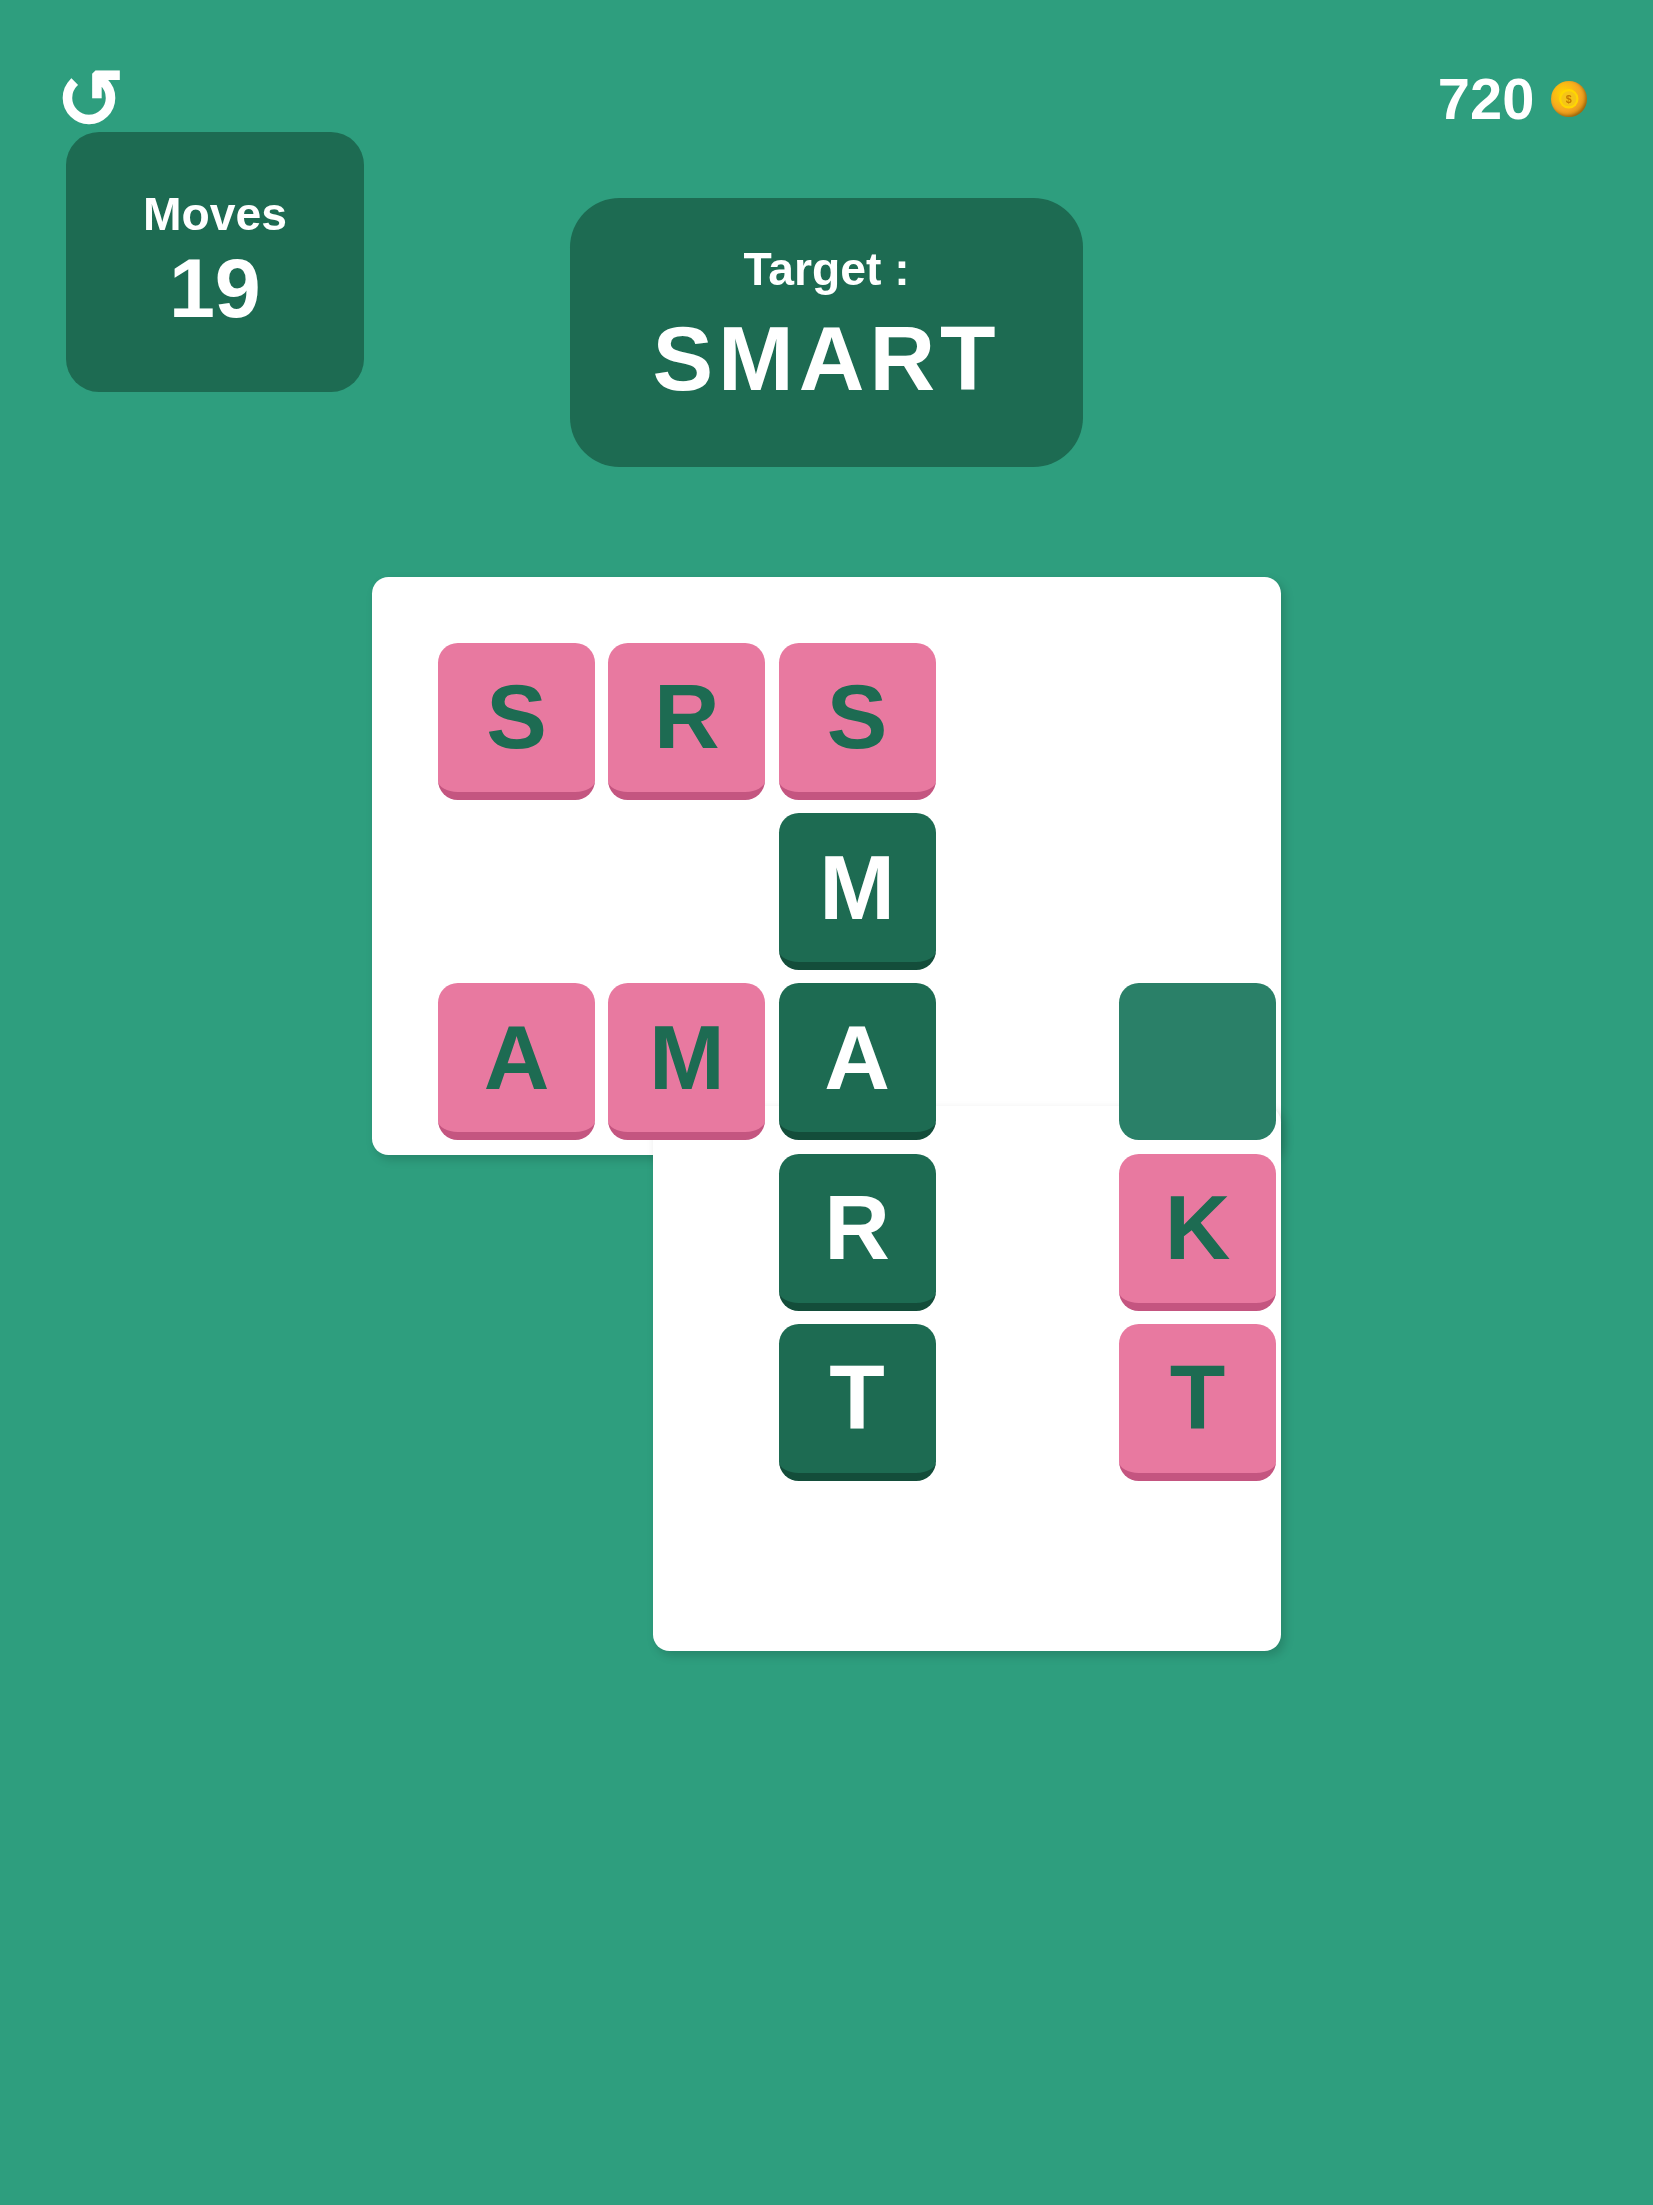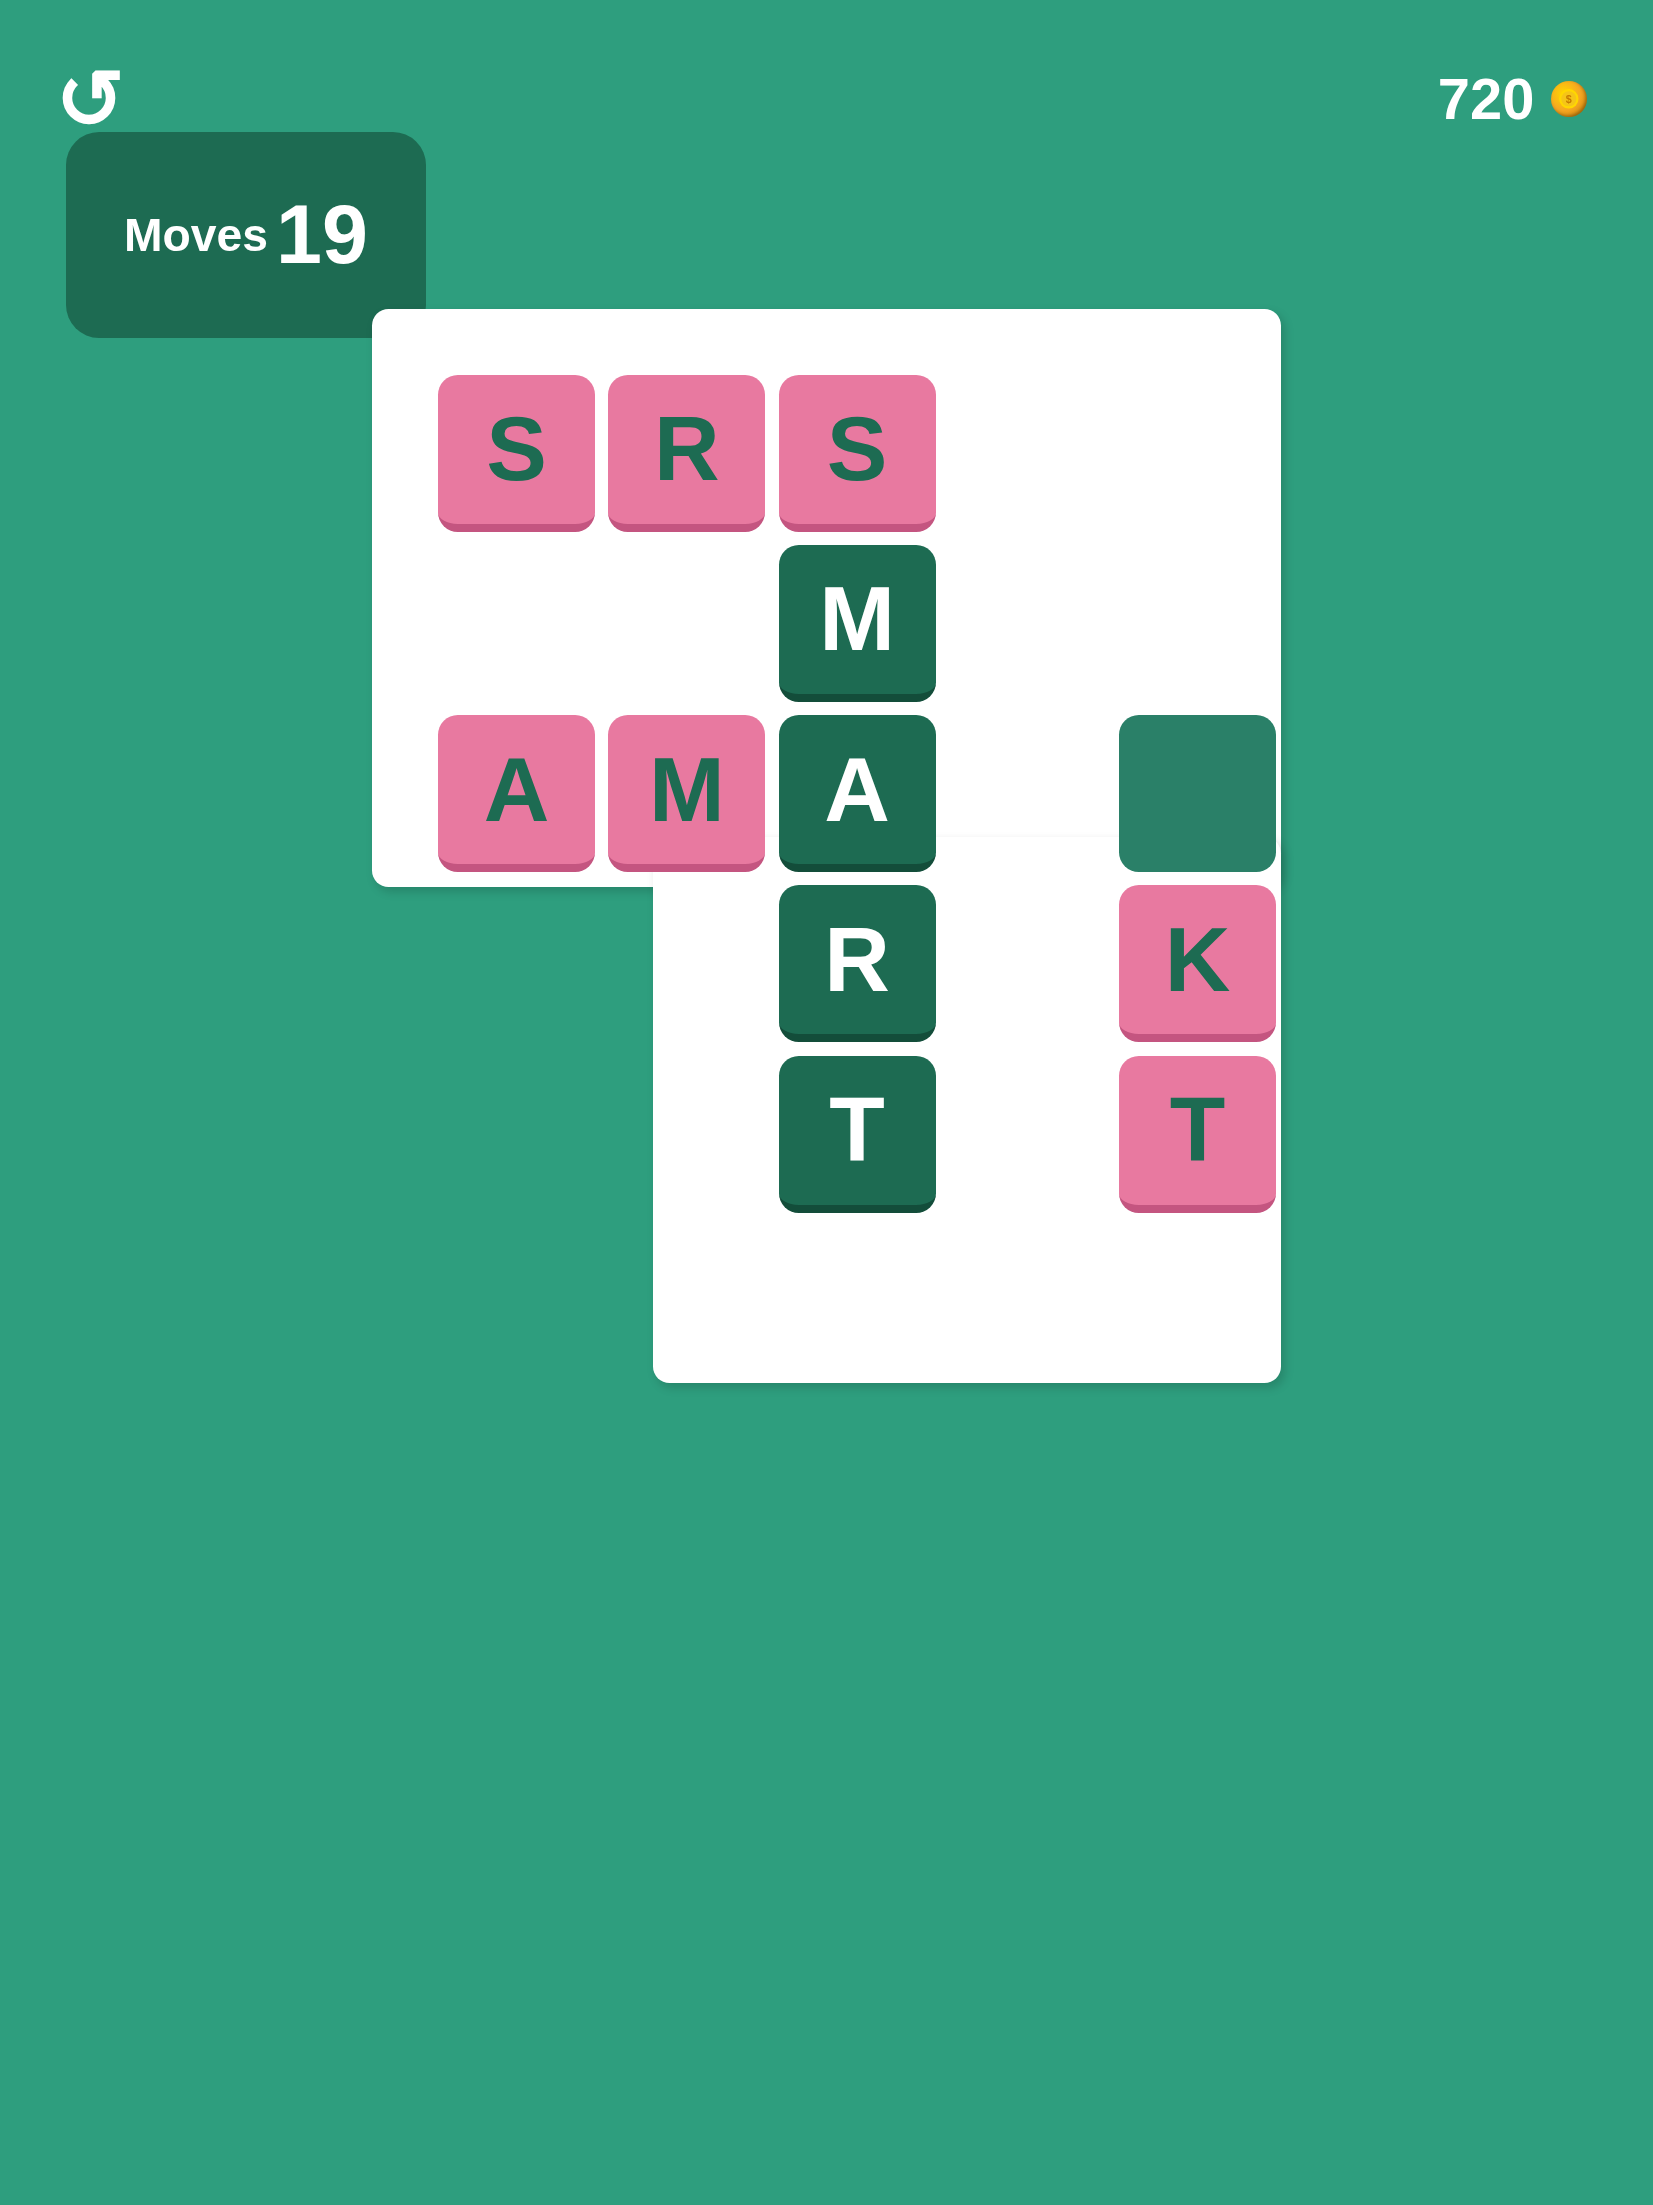--- a/index.html
+++ b/index.html
@@ -78,28 +78,27 @@
       padding: 3vh 4vw 0 4vw;
       gap: 4vw;
       position: relative;
     }
 
     #moves-box {
       background-color: #1d6b52;
       border-radius: 2vw;
       padding: 2.5vh 3.5vw;
       display: flex;
-      flex-direction: row;
+      flex-direction: column;
       align-items: center;
       justify-content: flex-start;
       min-width: 18vw;
       position: absolute;
       left: 4vw;
       top: 0;
-      gap: 8px;
     }
 
     #moves-label {
       font-size: 2.8vw;
       font-weight: 900;
       color: white;
       text-align: center;
     }
 
     #moves-number {
@@ -236,20 +235,24 @@
       </svg>
     </div>
   </div>
 </div>
 
 <div id="middle-section">
   <div id="moves-box">
     <span id="moves-label">Moves</span>
     <span id="moves-number">19</span>
   </div>
+  <div id="target-box">
+    <span id="target-label">Target :</span>
+    <span id="target-word">SMART</span>
+  </div>
 </div>
 
 <div id="game-area">
   <div id="board-wrapper">
 
     <div class="white-panel" id="panel-top"></div>
     <div class="white-panel" id="panel-bottom-right"></div>
 
     <div id="tile-grid">
         <div class="tile-cell" style="left: 4vw; top: 4vw;">

